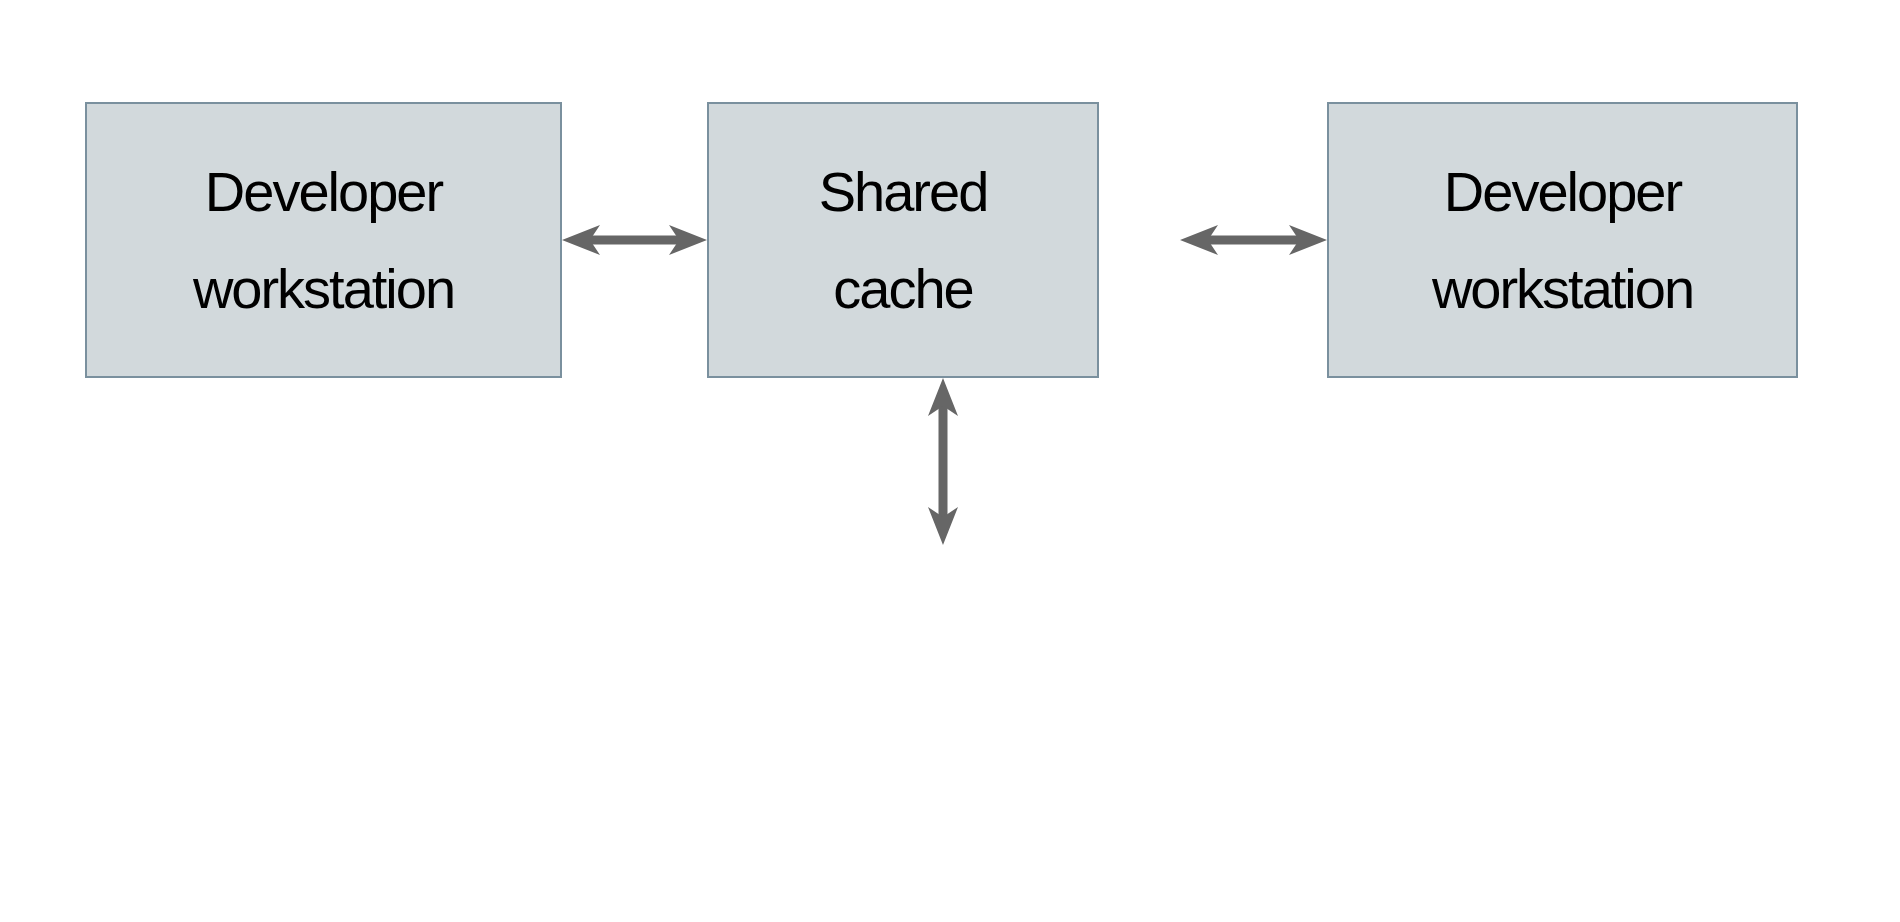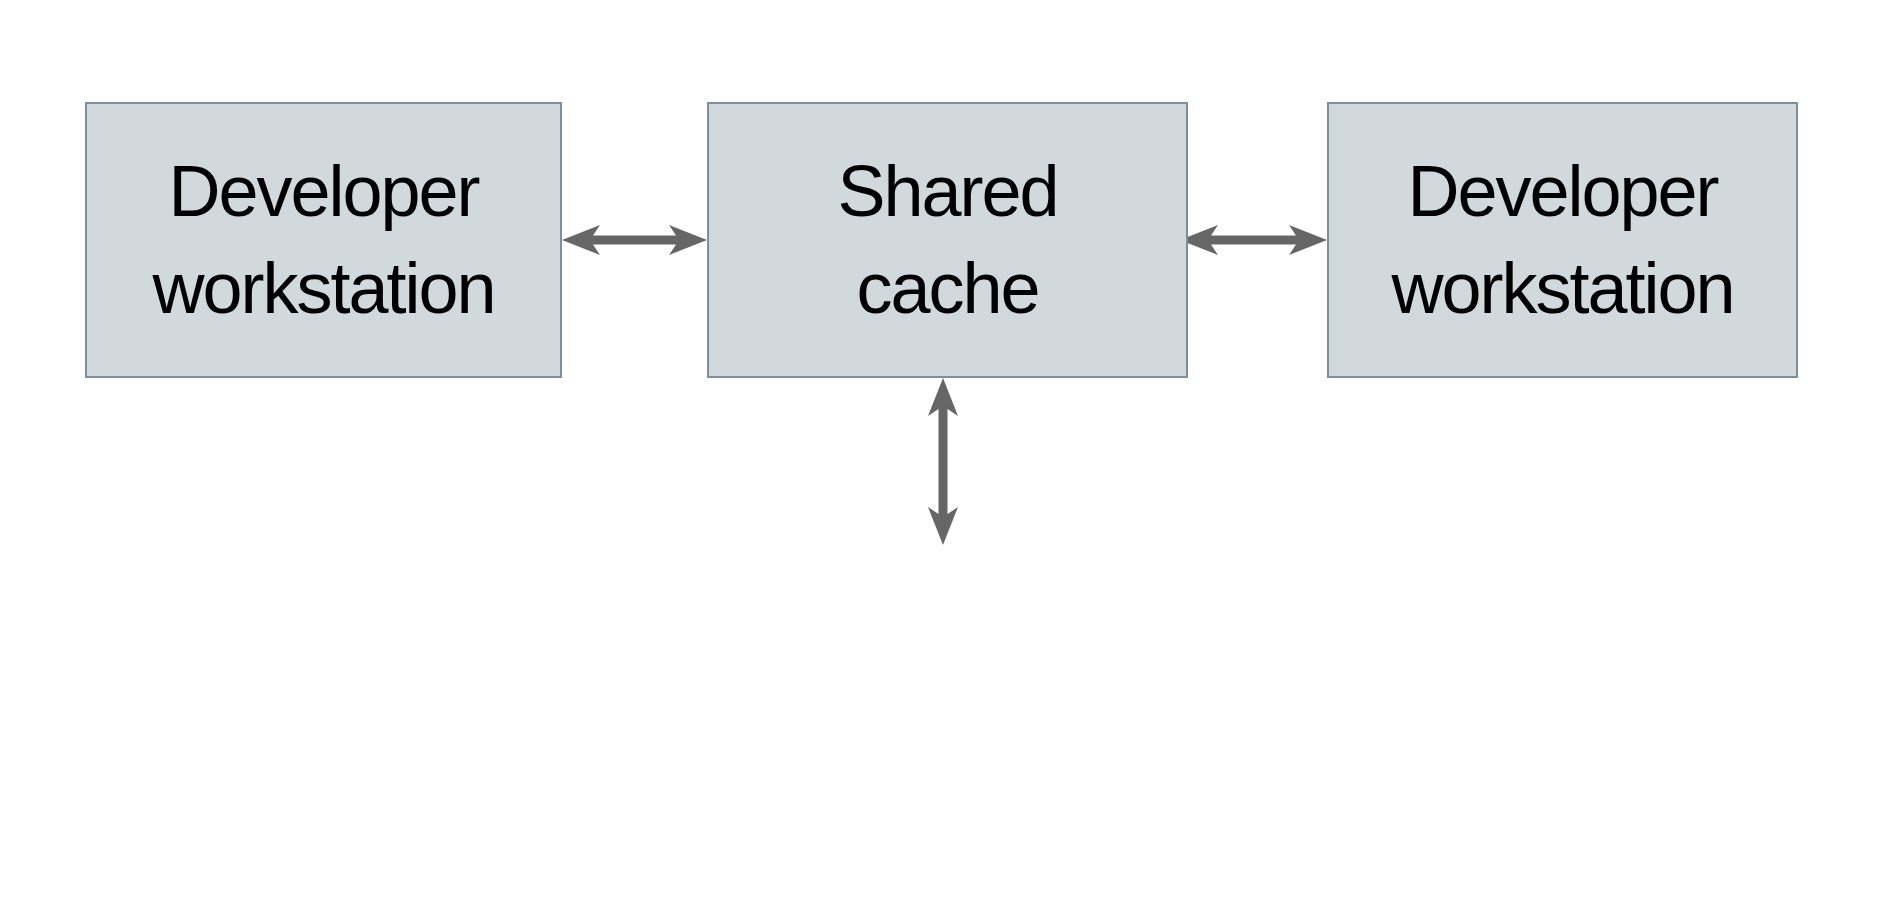--- a/index.html
+++ b/index.html
@@ -40,27 +40,27 @@
     position: absolute;
     background: var(--node-fill);
     border: 2px solid var(--node-border);
     display: flex;
     align-items: center;
     justify-content: center;
     text-align: center;
   }
   .node-label {
     color: var(--text);
-    font-size: 72px;
+    font-size: 56px;
     line-height: 97px;
     letter-spacing: -2px;
     white-space: pre-line;
   }
   .node-dev-left   { left: 85px;   top: 102px; width: 477px; height: 276px; }
-  .node-cache      { left: 707px;  top: 102px; width: 481px; height: 276px; }
+  .node-cache      { left: 707px;  top: 102px; width: 392px; height: 276px; }
   .node-dev-right  { left: 1327px; top: 102px; width: 471px; height: 276px; }
   .node-ci         { left: 707px;  top: 545px; width: 473px; height: 274px; }
 </style>
 </head>
 <body>
 
 <div class="diagram">
 
   <svg class="arrows-layer" viewBox="0 0 1900 922">
 

